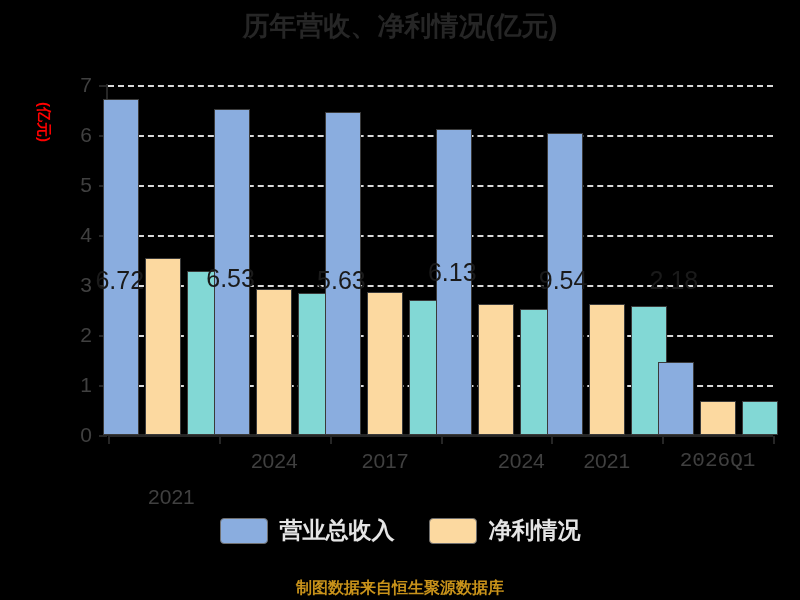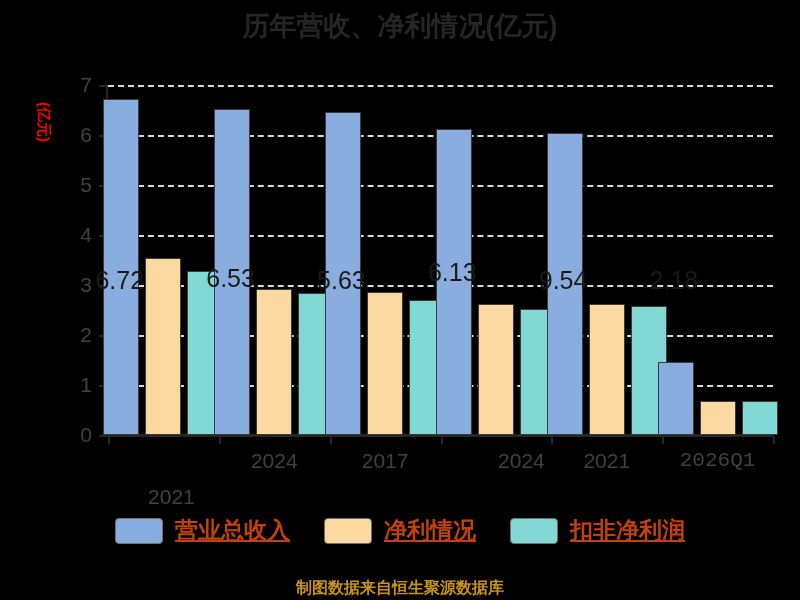--- a/index.html
+++ b/index.html
@@ -151,24 +151,23 @@
   }
   .legend-swatch {
     width: 48px;
     height: 26px;
     border-radius: 4px;
     border: 1px solid #6f6f6f;
     box-sizing: border-box;
   }
   .legend-label {
     font-size: 23px;
-    color: #c2410c;
-    font-weight: bold;
-    white-space: nowrap;
-    text-decoration: underline;
+    color: #e5e5e5;
+    font-weight: bold;
+    white-space: nowrap;
   }
 
   
   #footer-note {
     position: absolute;
     left: 0;
     top: 578px;
     width: 800px;
     text-align: center;
     font-size: 16px;
@@ -259,19 +258,15 @@
 
 <div id="legend">
     <div class="legend-item">
       <div class="legend-swatch" style="background: rgb(138, 173, 223);"></div>
       <div class="legend-label">营业总收入</div>
     </div>
     <div class="legend-item">
       <div class="legend-swatch" style="background: rgb(252, 217, 160);"></div>
       <div class="legend-label">净利情况</div>
     </div>
-    <div class="legend-item">
-      <div class="legend-swatch" style="background: rgb(130, 216, 213);"></div>
-      <div class="legend-label">扣非净利润</div>
-    </div>
   </div>
 
 <div id="footer-note">制图数据来自恒生聚源数据库</div>
 
 </body></html>

